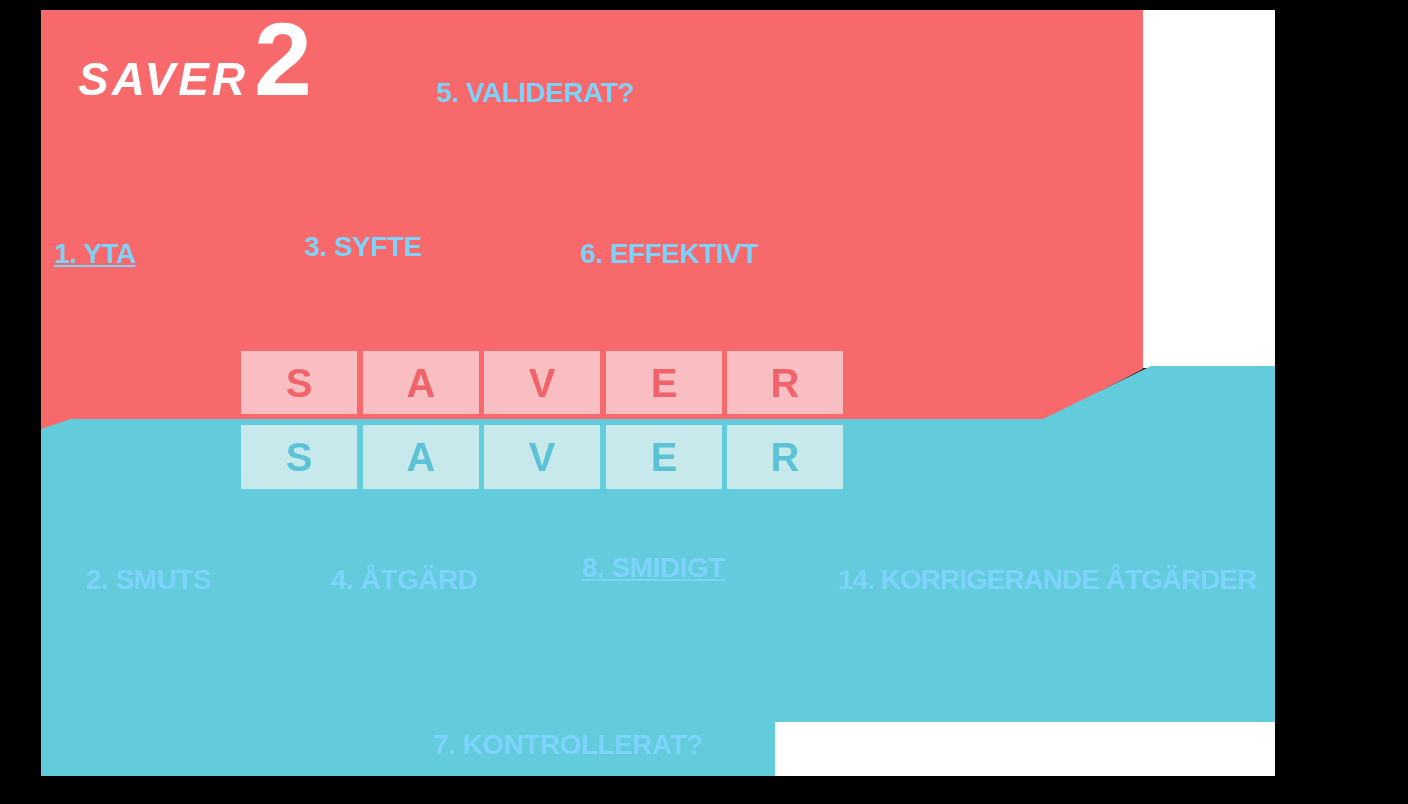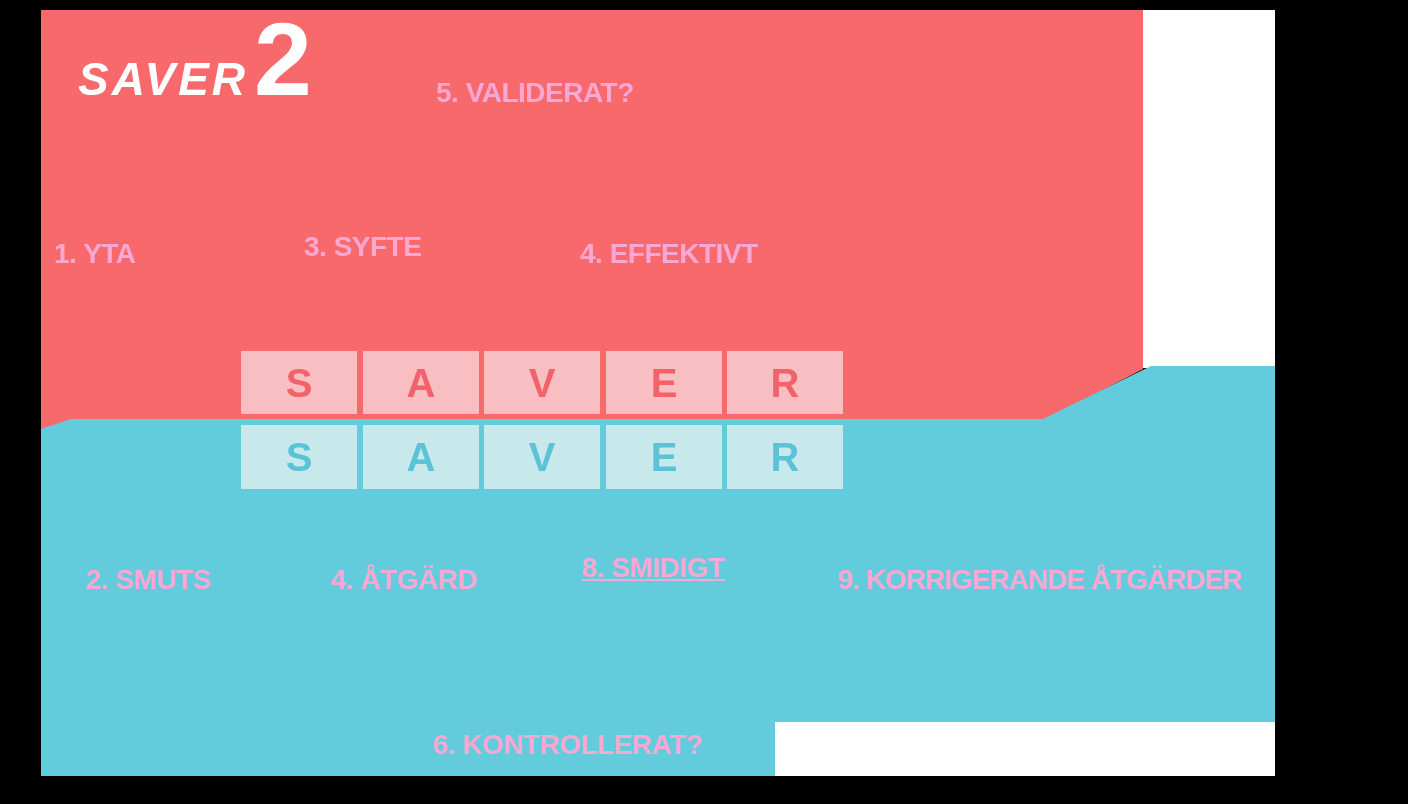--- a/index.html
+++ b/index.html
@@ -45,28 +45,28 @@
   }
   .logo-number {
     position: absolute; left: 176px; top: -49px;
     font-size: 104px;
     line-height: 1;
     font-style: normal;
   }
 
   .lbl {
     position: absolute;
-    color: #f9a8d4;
+    color: #7dd3fc;
     font-size: 28px;
     line-height: 1;
     letter-spacing: -0.5px;
     white-space: nowrap;
   }
   .lbl-validerat    { left: 428px; top: 79px;  }
-  .lbl-yta          { left: 46px;  top: 240px; }
+  .lbl-yta          { left: 46px;  top: 240px; text-decoration: underline; }
   .lbl-syfte        { left: 296px; top: 233px; }
   .lbl-effektivt    { left: 572px; top: 240px; }
   .lbl-referenser   { left: 800px; top: 240px; }
   .lbl-smuts        { left: 78px;  top: 566px; }
   .lbl-atgard       { left: 323px; top: 566px; text-align: right; }
   .lbl-smidigt      { left: 574px; top: 554px; text-decoration: underline; }
   .lbl-korrigerande { left: 830px; top: 566px; letter-spacing: -1px; }
   .lbl-kontrollerat { left: 425px; top: 731px; }
 
   .tile {
@@ -97,27 +97,27 @@
   <div class="layer teal-shape"></div>
 
   <div class="logo">
     <span class="logo-word">SAVER</span>
     <span class="logo-number">2</span>
   </div>
 
   <div class="lbl lbl-validerat">5. VALIDERAT?</div>
   <div class="lbl lbl-yta">1. YTA</div>
   <div class="lbl lbl-syfte">3. SYFTE</div>
-  <div class="lbl lbl-effektivt">4. EFFEKTIVT</div>
+  <div class="lbl lbl-effektivt">6. EFFEKTIVT</div>
 
   <div class="lbl lbl-smuts">2. SMUTS</div>
   <div class="lbl lbl-atgard">4. ÅTGÄRD</div>
   <div class="lbl lbl-smidigt">8. SMIDIGT</div>
-  <div class="lbl lbl-korrigerande">9. KORRIGERANDE ÅTGÄRDER</div>
-  <div class="lbl lbl-kontrollerat">6. KONTROLLERAT?</div>
+  <div class="lbl lbl-korrigerande">14. KORRIGERANDE ÅTGÄRDER</div>
+  <div class="lbl lbl-kontrollerat">7. KONTROLLERAT?</div>
 
   <div class="tile row-top c0">S</div>
   <div class="tile row-top c1">A</div>
   <div class="tile row-top c2">V</div>
   <div class="tile row-top c3">E</div>
   <div class="tile row-top c4">R</div>
 
   <div class="tile row-bottom c0">S</div>
   <div class="tile row-bottom c1">A</div>
   <div class="tile row-bottom c2">V</div>

